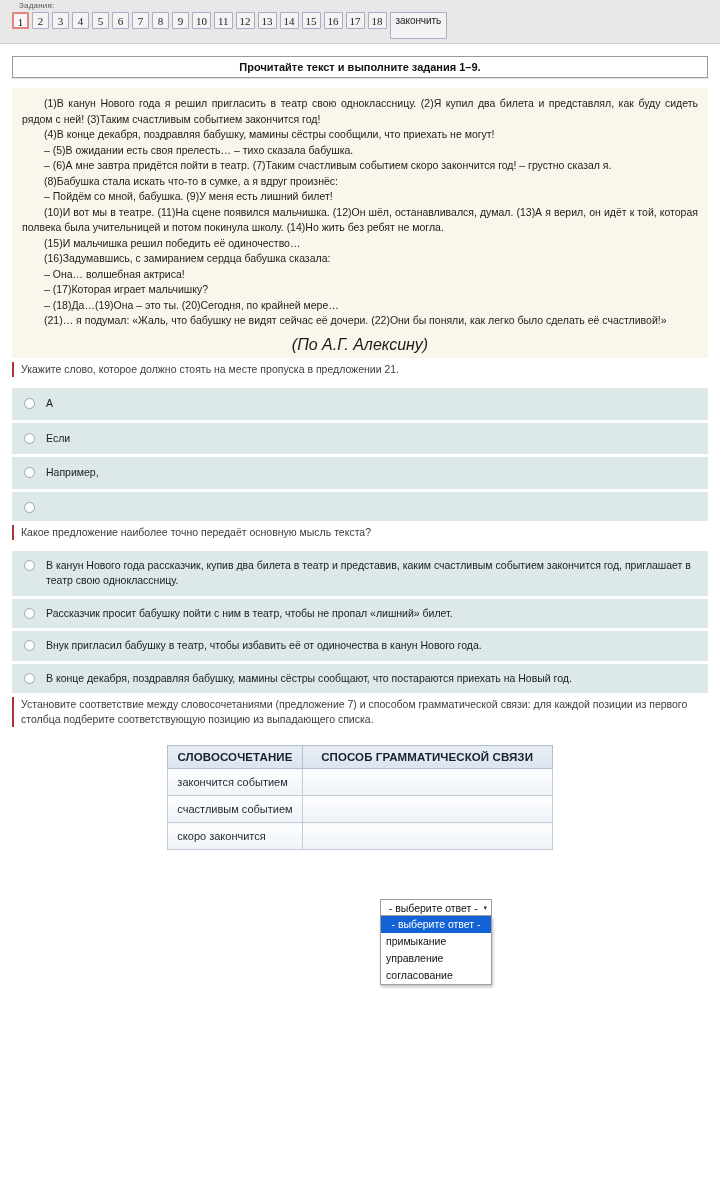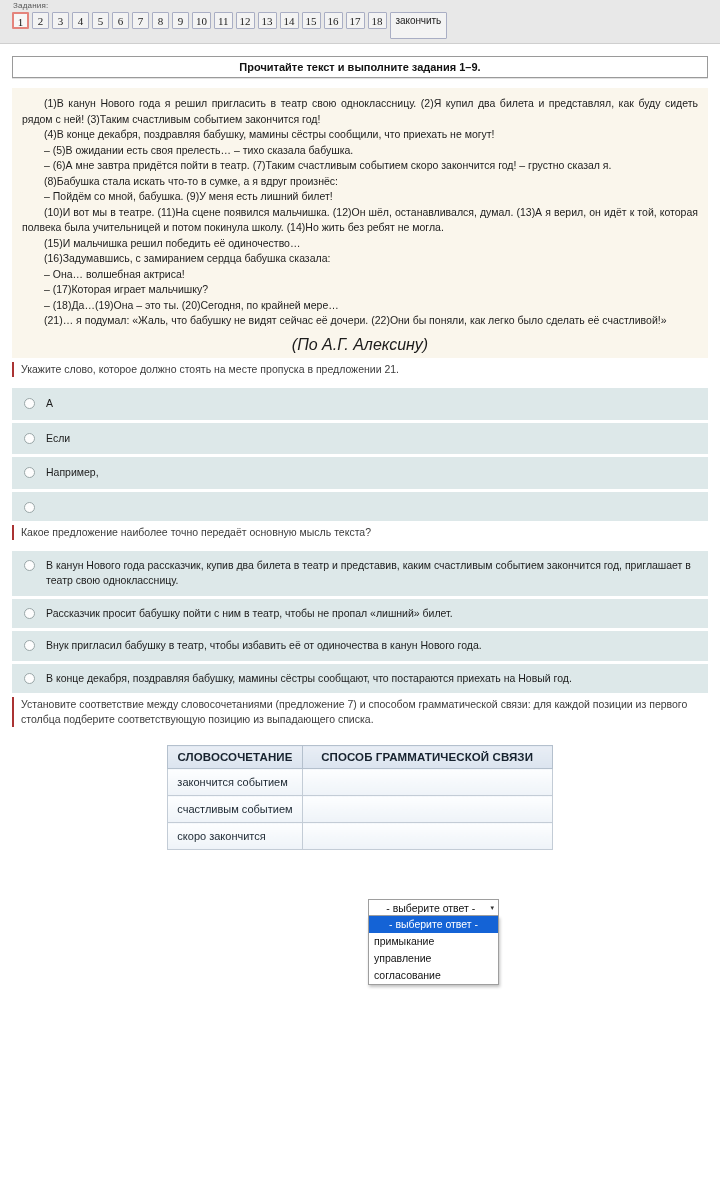--- a/index.html
+++ b/index.html
@@ -21,21 +21,21 @@
   #nav-strip {
     background: #e8e8e8;
     border-bottom: 1px solid #cfcfcf;
     padding: 1px 0 4px 0;
     width: 720px;
     box-sizing: border-box;
   }
   #nav-label {
     font-size: 8px;
     color: #555;
-    margin-left: 13px;
+    margin-left: 19px;
     margin-bottom: 1px;
     letter-spacing: 0.2px;
     line-height: 10px;
   }
   #nav-buttons {
     display: flex;
     align-items: flex-start;
     gap: 3px;
     margin-left: 12px;
   }
@@ -200,23 +200,23 @@
     height: 22px;
     box-sizing: border-box;
   }
   #match-table td.answer-cell {
     width: 250px;
   }
 
   
   #dropdown-host {
     position: absolute;
-    left: 368px;
+    left: 380px;
     top: 899px;
-    width: 131px;
+    width: 112px;
     z-index: 40;
     font-family: "Liberation Sans", "DejaVu Sans", sans-serif;
   }
   #dropdown-closed {
     border: 1px solid #9e9e9e;
     background: #ffffff;
     height: 17px;
     line-height: 16px;
     font-size: 10.5px;
     color: #111;

